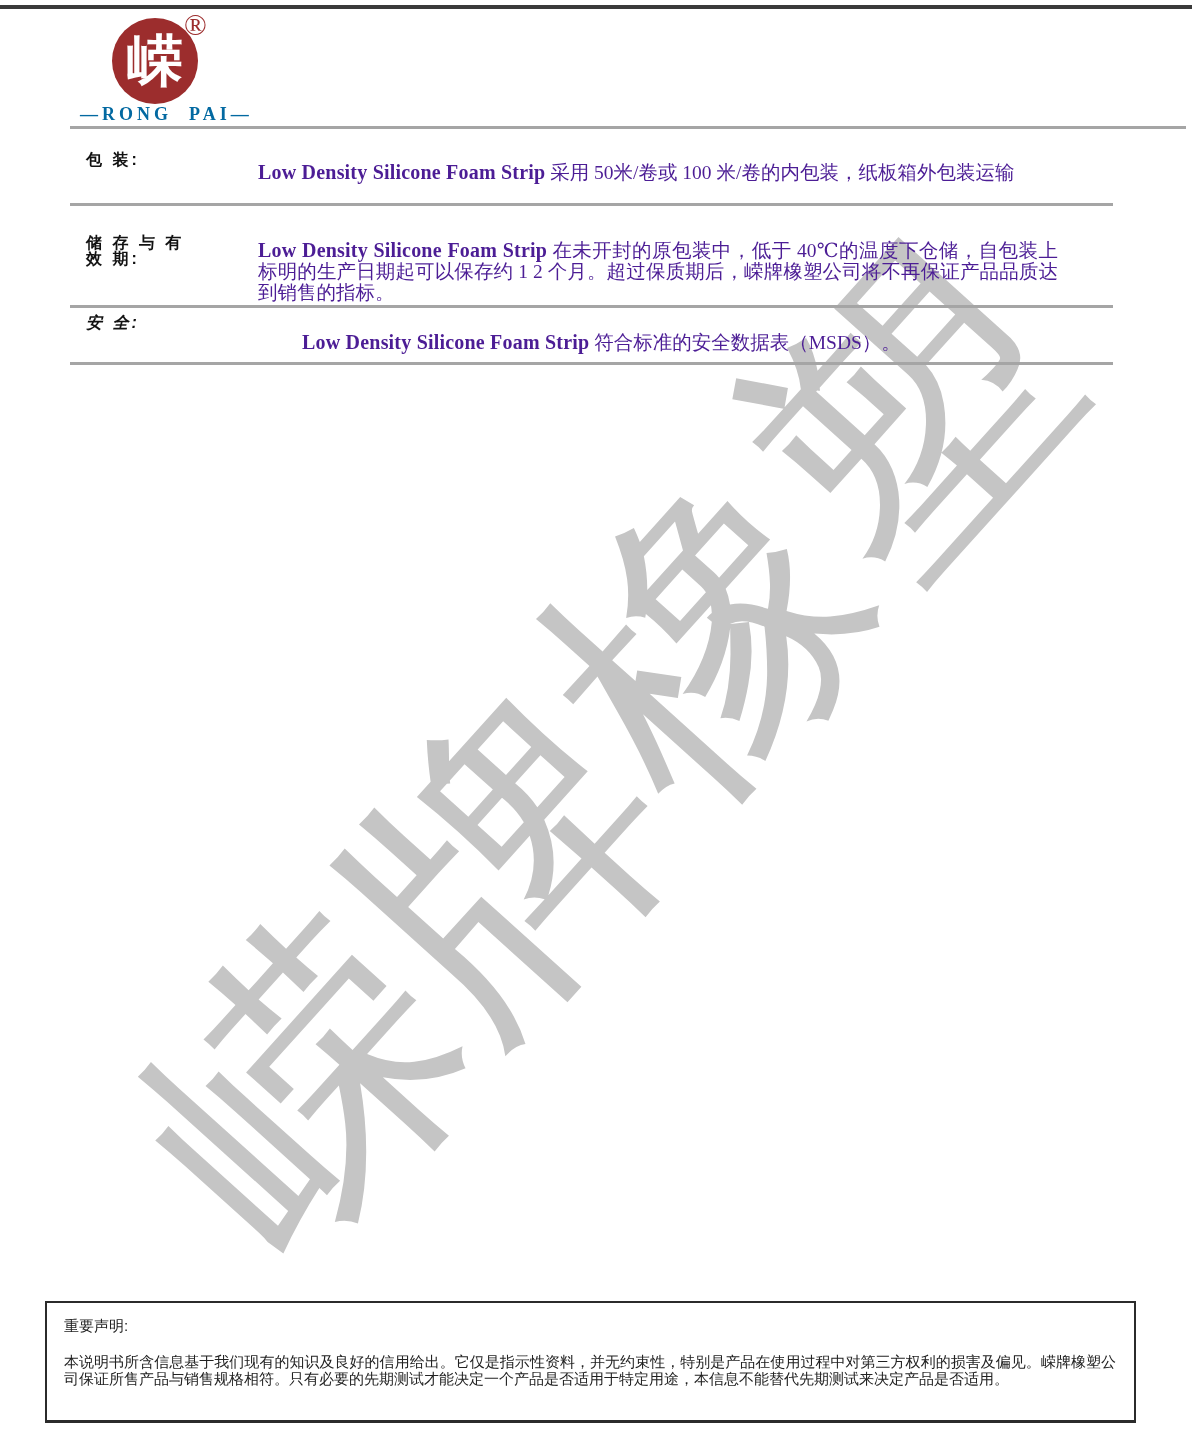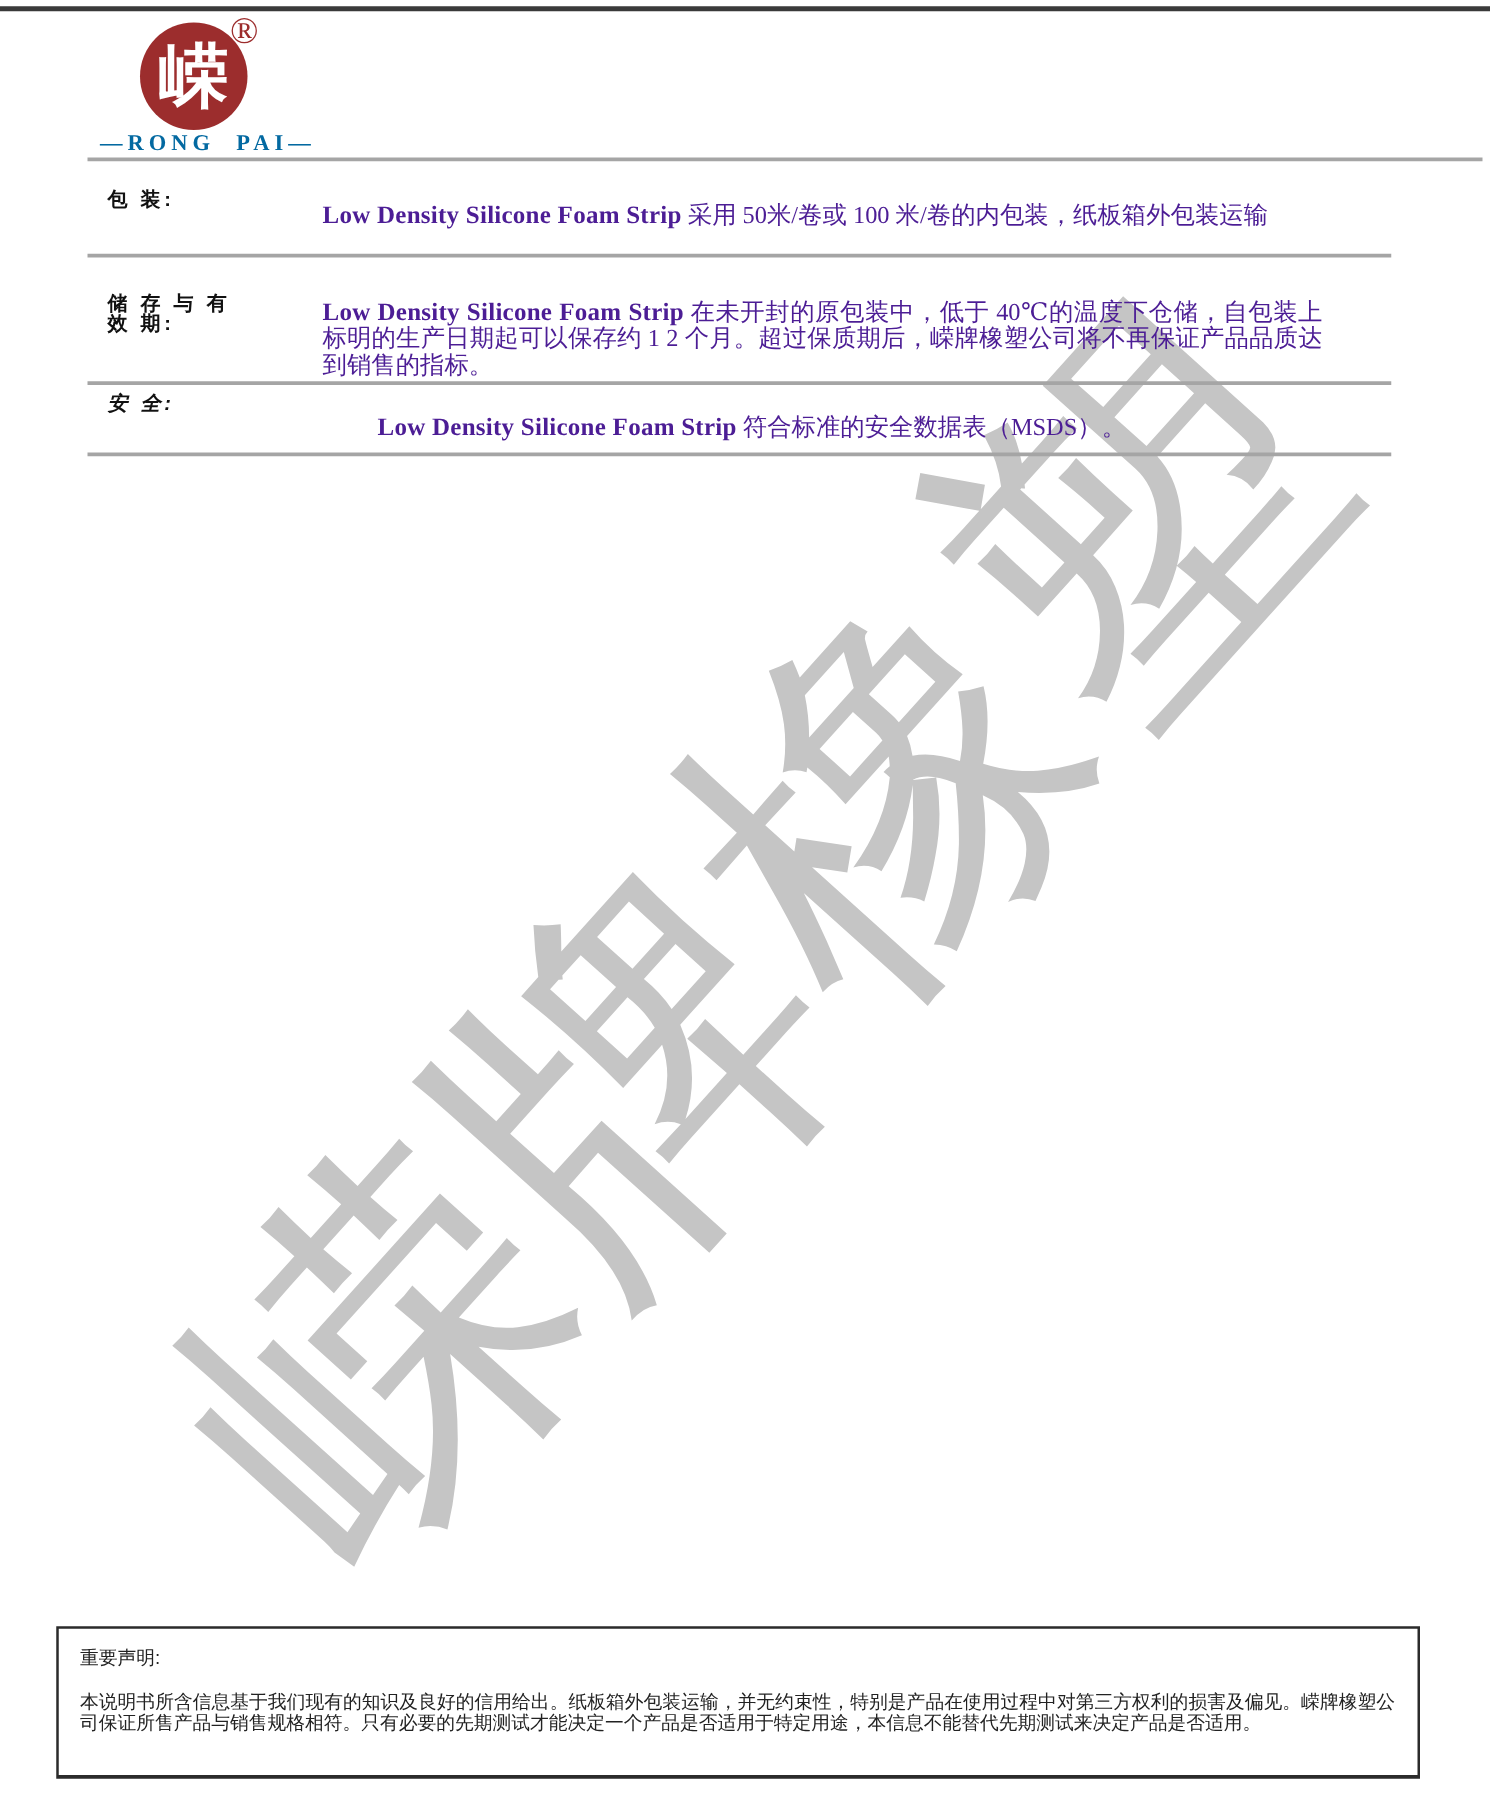--- a/index.html
+++ b/index.html
@@ -127,14 +127,14 @@
 
 <div class="abs row-label label-store-1">储 存 与 有</div>
 <div class="abs row-label label-store-2">效 期:</div>
 <p class="abs row-content content-store"><b>Low Density Silicone Foam Strip</b> <span>在未开封的原包装中，低于 40℃的温度下仓储，自包装上标明的生产日期起可以保存约 1 2 个月。超过保质期后，嵘牌橡塑公司将不再保证产品品质达到销售的指标。</span></p>
 
 <div class="abs row-label label-safety">安 全:</div>
 <p class="abs row-content content-safety"><b>Low Density Silicone Foam Strip</b> <span>符合标准的安全数据表（MSDS）。</span></p>
 
 <div class="abs footer-box">
   <div class="footer-heading">重要声明:</div>
-  <div class="footer-body">本说明书所含信息基于我们现有的知识及良好的信用给出。纸板箱外包装运输，并无约束性，特别是产品在使用过程中对第三方权利的损害及偏见。嵘牌橡塑公司保证所售产品与销售规格相符。只有必要的先期测试才能决定一个产品是否适用于特定用途，本信息不能替代先期测试来决定产品是否适用。</div>
+  <div class="footer-body">本说明书所含信息基于我们现有的知识及良好的信用给出。它仅是指示性资料，并无约束性，特别是产品在使用过程中对第三方权利的损害及偏见。嵘牌橡塑公司保证所售产品与销售规格相符。只有必要的先期测试才能决定一个产品是否适用于特定用途，本信息不能替代先期测试来决定产品是否适用。</div>
 </div>
 
 </body></html>

